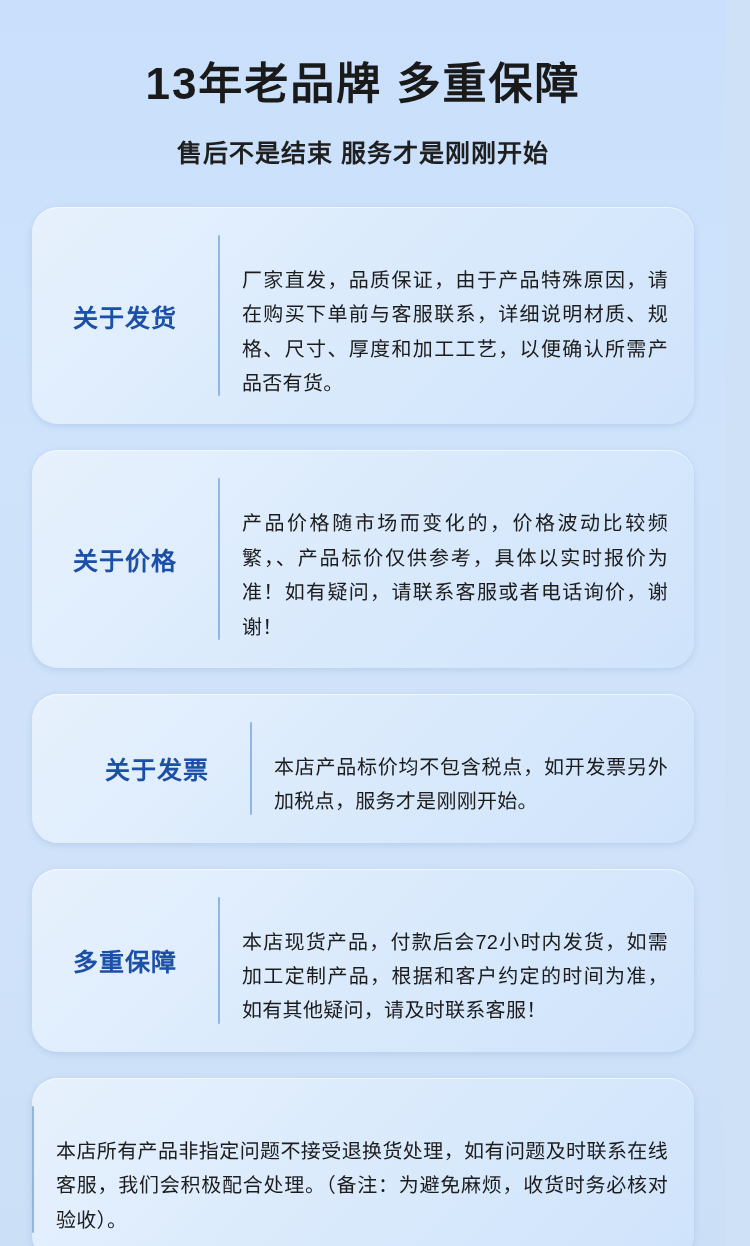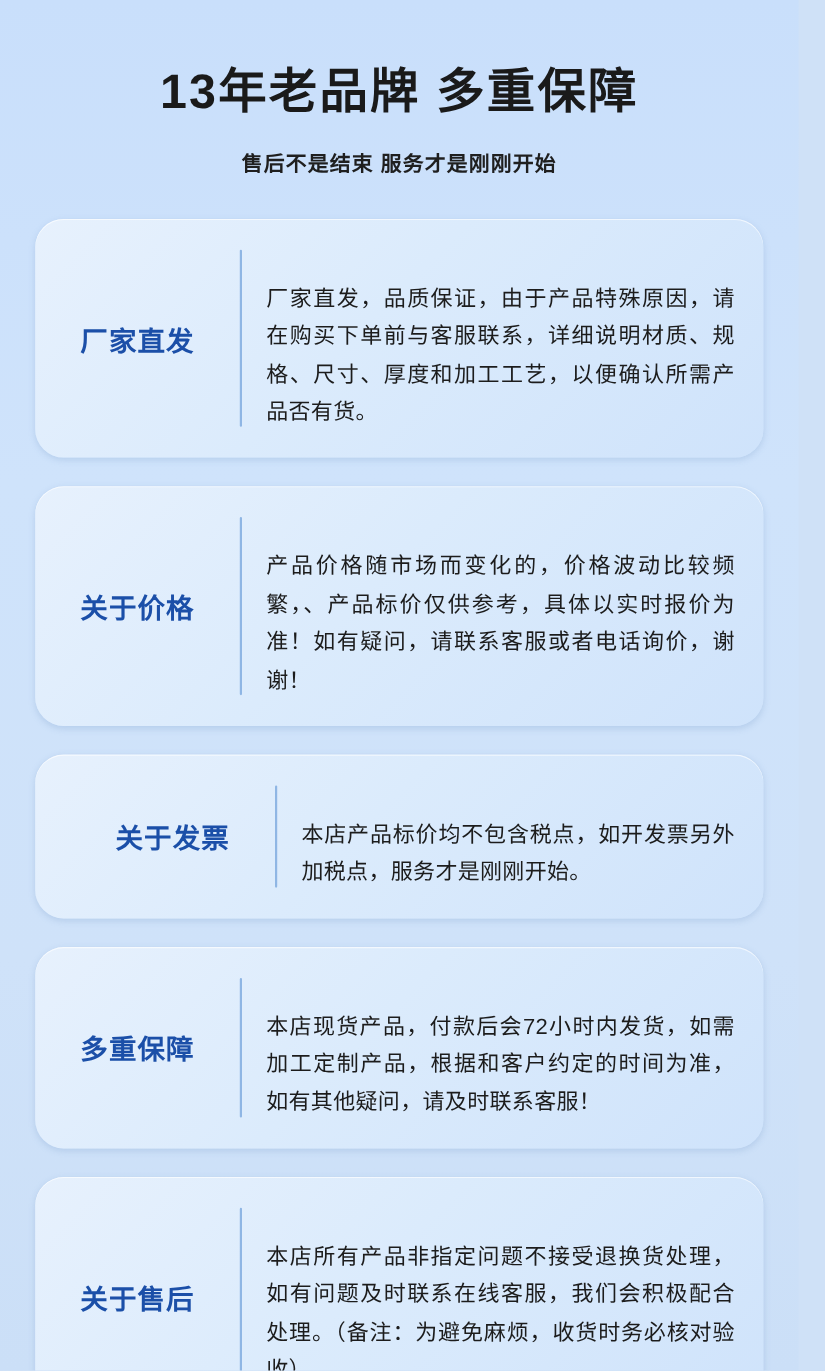--- a/index.html
+++ b/index.html
@@ -28,21 +28,21 @@
   }
   .header-title {
     font-size: 44px;
     font-weight: bold;
     color: #1a1a1a;
     letter-spacing: 2px;
     line-height: 1.2;
   }
   .header-sub {
     margin-top: 22px;
-    font-size: 19px;
+    font-size: 25px;
     font-weight: bold;
     color: #1f1f1f;
     letter-spacing: 1px;
   }
 
   .cards {
     margin-top: 38px;
     padding: 0 32px;
     box-sizing: border-box;
   }
@@ -99,21 +99,21 @@
 <div class="page">
 
   <div class="header">
     <div class="header-title">13年老品牌 多重保障</div>
     <div class="header-sub">售后不是结束 服务才是刚刚开始</div>
   </div>
 
   <div class="cards">
 
     <div class="card h-product">
-      <div class="card-label">厂家直发</div>
+      <div class="card-label">关于发货</div>
       <div class="card-divider"></div>
       <div class="card-text">厂家直发，品质保证，由于产品特殊原因，请在购买下单前与客服联系，详细说明材质、规格、尺寸、厚度和加工工艺，以便确认所需产品否有货。</div>
     </div>
 
     <div class="card h-price">
       <div class="card-label">关于价格</div>
       <div class="card-divider"></div>
       <div class="card-text">产品价格随市场而变化的，价格波动比较频繁，、产品标价仅供参考，具体以实时报价为准！如有疑问，请联系客服或者电话询价，谢谢！</div>
     </div>
 
@@ -123,19 +123,18 @@
       <div class="card-text">本店产品标价均不包含税点，如开发票另外加税点，服务才是刚刚开始。</div>
     </div>
 
     <div class="card h-ship">
       <div class="card-label">多重保障</div>
       <div class="card-divider"></div>
       <div class="card-text">本店现货产品，付款后会72小时内发货，如需加工定制产品，根据和客户约定的时间为准，如有其他疑问，请及时联系客服！</div>
     </div>
 
     <div class="card h-after">
-      <div class="card-label">关于售后</div>
       <div class="card-divider"></div>
       <div class="card-text">本店所有产品非指定问题不接受退换货处理，如有问题及时联系在线客服，我们会积极配合处理。（备注：为避免麻烦，收货时务必核对验收）。</div>
     </div>
 
   </div>
 </div>
 
 </body></html>

